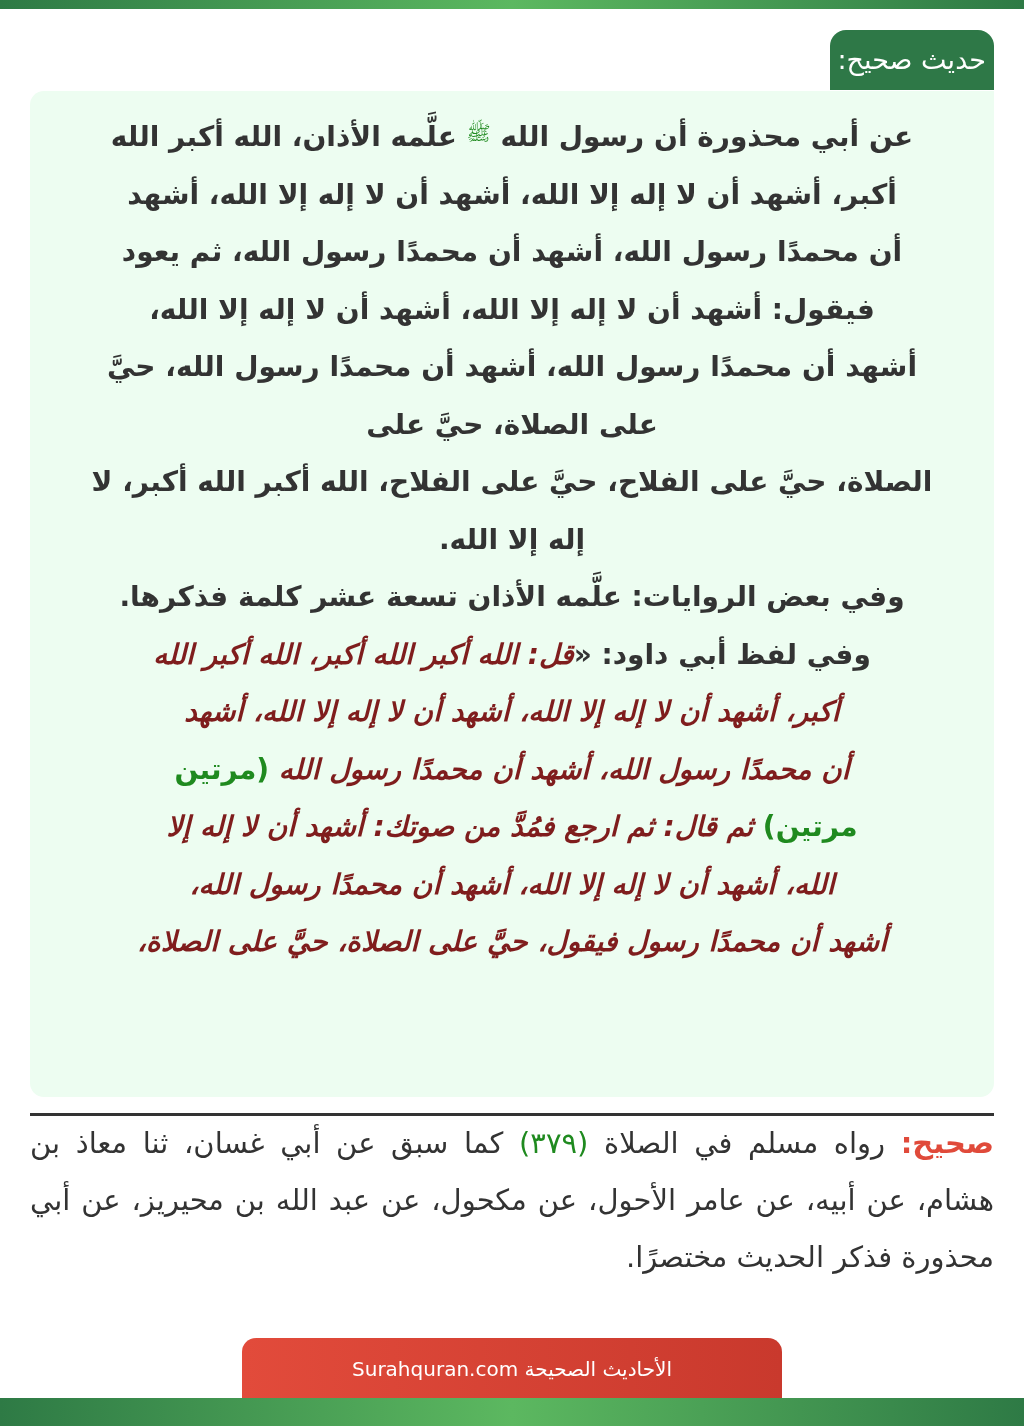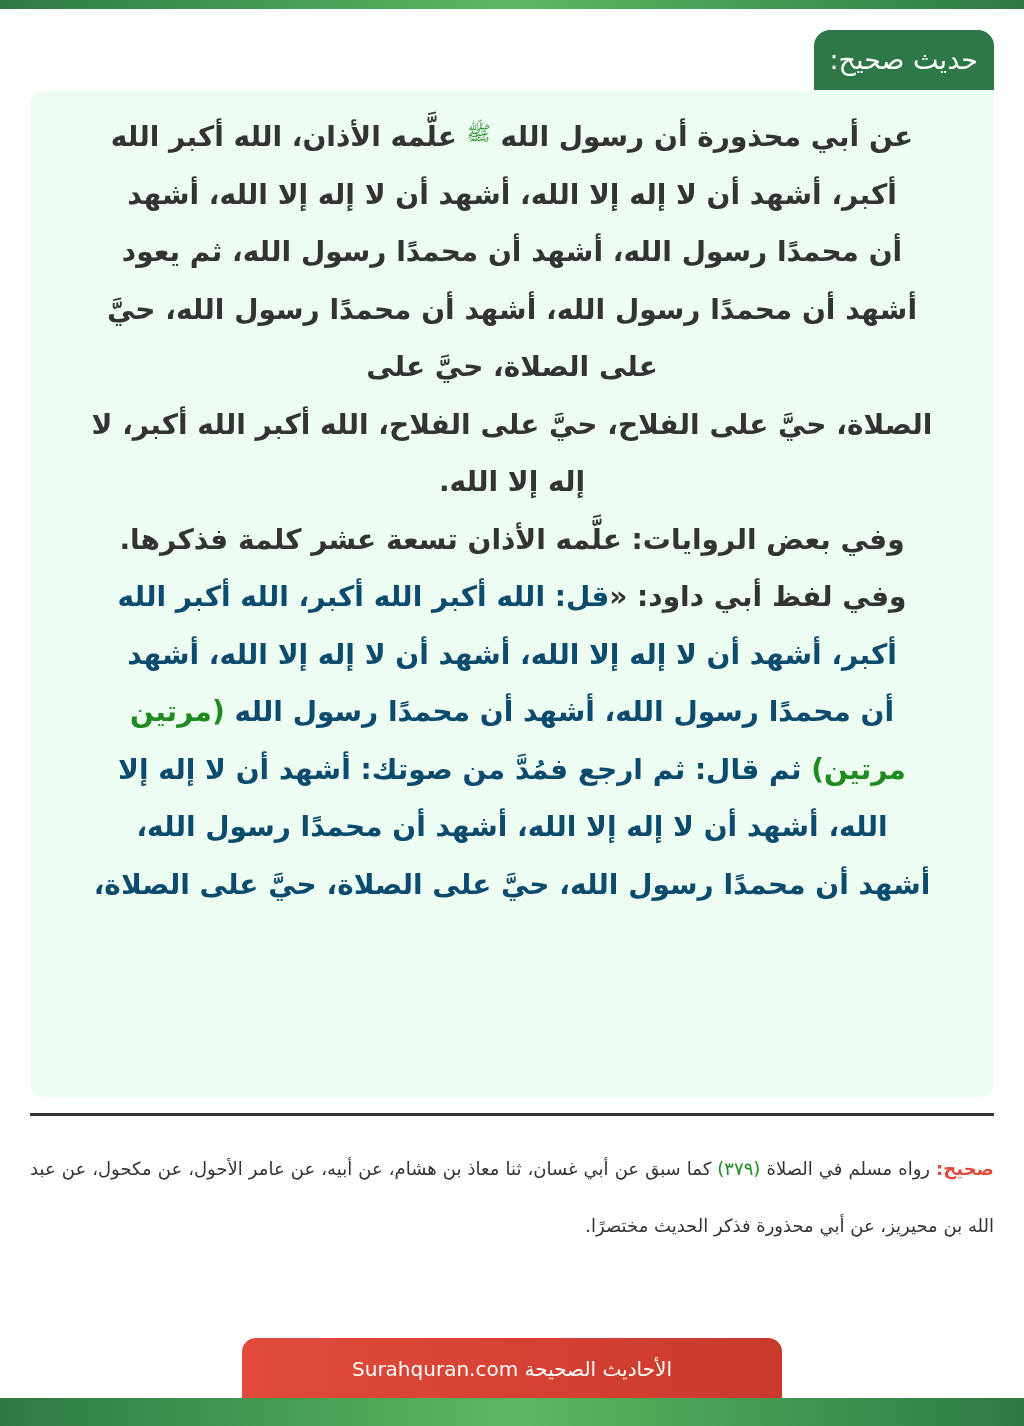--- a/index.html
+++ b/index.html
@@ -10,51 +10,51 @@
     position: absolute; left: 0; top: 0; width: 1024px; height: 9px;
     background: linear-gradient(90deg, #2e7a45 0%, #5cb860 50%, #2e7a45 100%);
   }
   .bottom-bar {
     position: absolute; left: 0; top: 1398px; width: 1024px; height: 28px;
     background: linear-gradient(90deg, #2e7a45 0%, #5cb860 50%, #2e7a45 100%);
   }
 
   .section-badge {
     position: absolute; right: 30px; top: 30px; height: 60px;
-    padding: 0 16px;
+    padding: 0 8px;
     background: #2e7847; color: #ffffff;
     border-radius: 16px 16px 0 0;
     font-size: 27px; line-height: 60px;
     direction: rtl;
   }
 
   .hadith-box {
     position: absolute; left: 30px; top: 91px; width: 964px; height: 1006px;
     background: #edfdf1;
     border-radius: 0 0 14px 14px;
     border-top-left-radius: 14px;
     padding: 14px 20px 0 20px;
     direction: rtl; text-align: center;
     font-weight: bold; font-size: 28px; line-height: 57.5px;
     color: #333333;
   }
   .hadith-box p { margin: 0; }
-  .blue { color: #0c4a6e; }
+  .blue { color: #7f1d1d; font-style: italic; }
   .green { color: #1f8a1f; margin-top: 40px; }
   .saw { color: #1f8a1f; font-size: 20px; vertical-align: 6px; font-weight: normal; }
 
   .divider {
     position: absolute; left: 30px; top: 1113px; width: 964px; height: 3px;
     background: #333333;
   }
 
   .grading {
-    position: absolute; left: 30px; top: 1140px; width: 964px;
+    position: absolute; left: 30px; top: 1115px; width: 964px;
     direction: rtl; text-align: justify;
-    font-size: 18px; line-height: 57px; color: #333333;
+    font-size: 29px; line-height: 57px; color: #333333;
   }
   .grading .label { color: #e04a3a; font-weight: bold; }
   .grading .ref { color: #1f8a1f; }
 
   .footer-badge {
     position: absolute; left: 242px; top: 1338px; width: 540px; height: 60px;
     background: linear-gradient(90deg, #e24b3b, #c9392d);
     border-radius: 14px 14px 0 0;
     color: #ffffff; text-align: center;
     font-size: 20px; line-height: 62px;
@@ -65,31 +65,32 @@
 <body>
 
 <div class="top-bar"></div>
 
 <div class="section-badge">حديث صحيح:</div>
 
 <div class="hadith-box" id="hadith-box">
     <p><span>عن أبي محذورة أن رسول الله </span><span class="saw">ﷺ</span><span> علَّمه الأذان، الله أكبر الله</span></p>
     <p><span>أكبر، أشهد أن لا إله إلا الله، أشهد أن لا إله إلا الله، أشهد</span></p>
     <p><span>أن محمدًا رسول الله، أشهد أن محمدًا رسول الله، ثم يعود</span></p>
+    <p><span>فيقول: أشهد أن لا إله إلا الله، أشهد أن لا إله إلا الله،</span></p>
     <p><span>أشهد أن محمدًا رسول الله، أشهد أن محمدًا رسول الله، حيَّ</span></p>
     <p><span>على الصلاة، حيَّ على</span></p>
     <p><span>الصلاة، حيَّ على الفلاح، حيَّ على الفلاح، الله أكبر الله أكبر، لا</span></p>
     <p><span>إله إلا الله.</span></p>
     <p><span>وفي بعض الروايات: علَّمه الأذان تسعة عشر كلمة فذكرها.</span></p>
     <p><span>وفي لفظ أبي داود: «</span><span class="blue">قل: الله أكبر الله أكبر، الله أكبر الله</span></p>
     <p><span class="blue">أكبر، أشهد أن لا إله إلا الله، أشهد أن لا إله إلا الله، أشهد</span></p>
     <p><span class="blue">أن محمدًا رسول الله، أشهد أن محمدًا رسول الله </span><span class="green">(مرتين</span></p>
     <p><span class="green">مرتين)</span><span class="blue"> ثم قال: ثم ارجع فمُدَّ من صوتك: أشهد أن لا إله إلا</span></p>
     <p><span class="blue">الله، أشهد أن لا إله إلا الله، أشهد أن محمدًا رسول الله،</span></p>
-    <p><span class="blue">أشهد أن محمدًا رسول الله، حيَّ على الصلاة، حيَّ على الصلاة،</span></p>
+    <p><span class="blue">أشهد أن محمدًا رسول فيقول، حيَّ على الصلاة، حيَّ على الصلاة،</span></p>
   </div>
 
 <div class="divider"></div>
 
 <div class="grading">
   <span class="label">صحيح:</span><span> رواه مسلم في الصلاة </span><span class="ref">(٣٧٩)</span><span> كما سبق عن أبي غسان، ثنا معاذ بن هشام، عن أبيه، عن عامر الأحول، عن مكحول، عن عبد الله بن محيريز، عن أبي محذورة فذكر الحديث مختصرًا.</span>
 </div>
 
 <div class="footer-badge">الأحاديث الصحيحة Surahquran.com</div>
 

